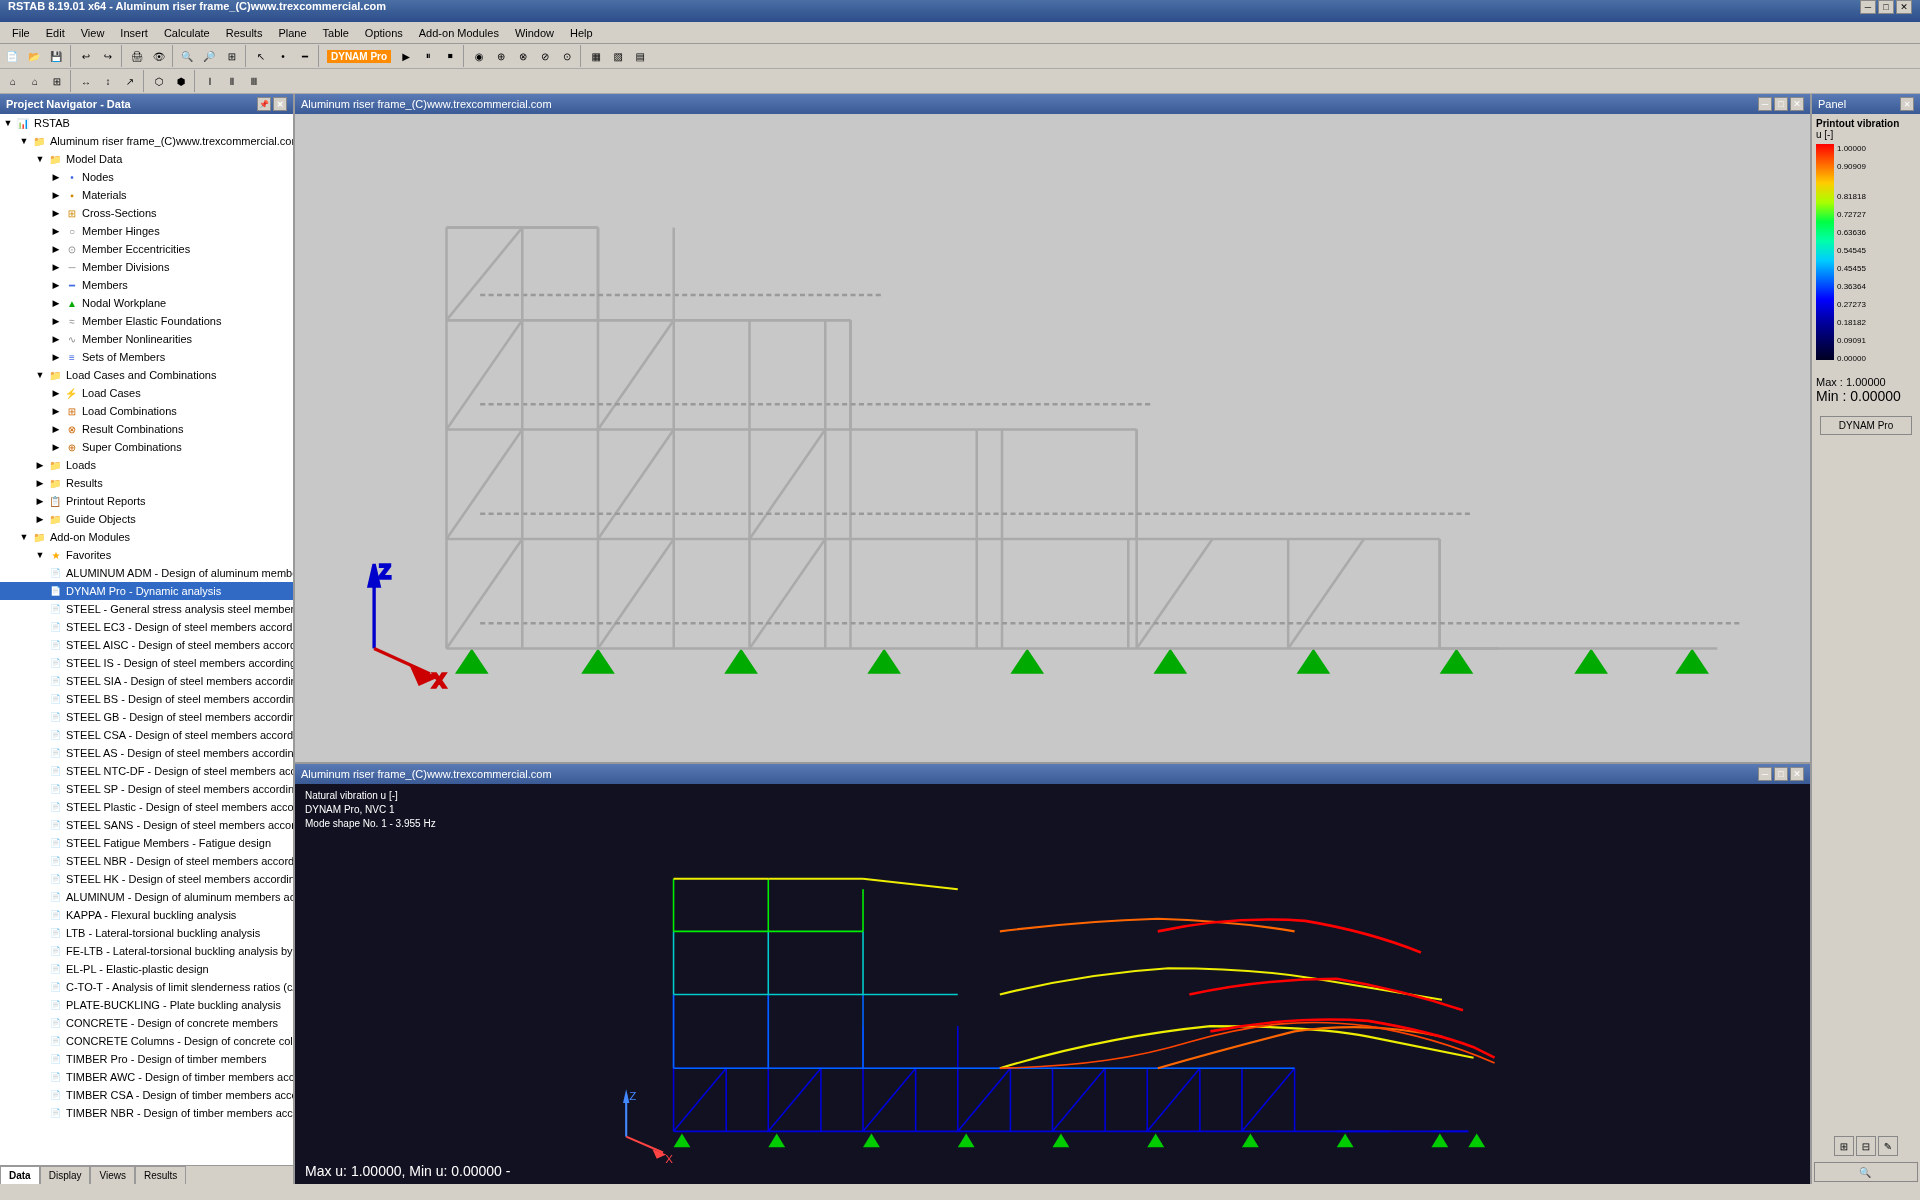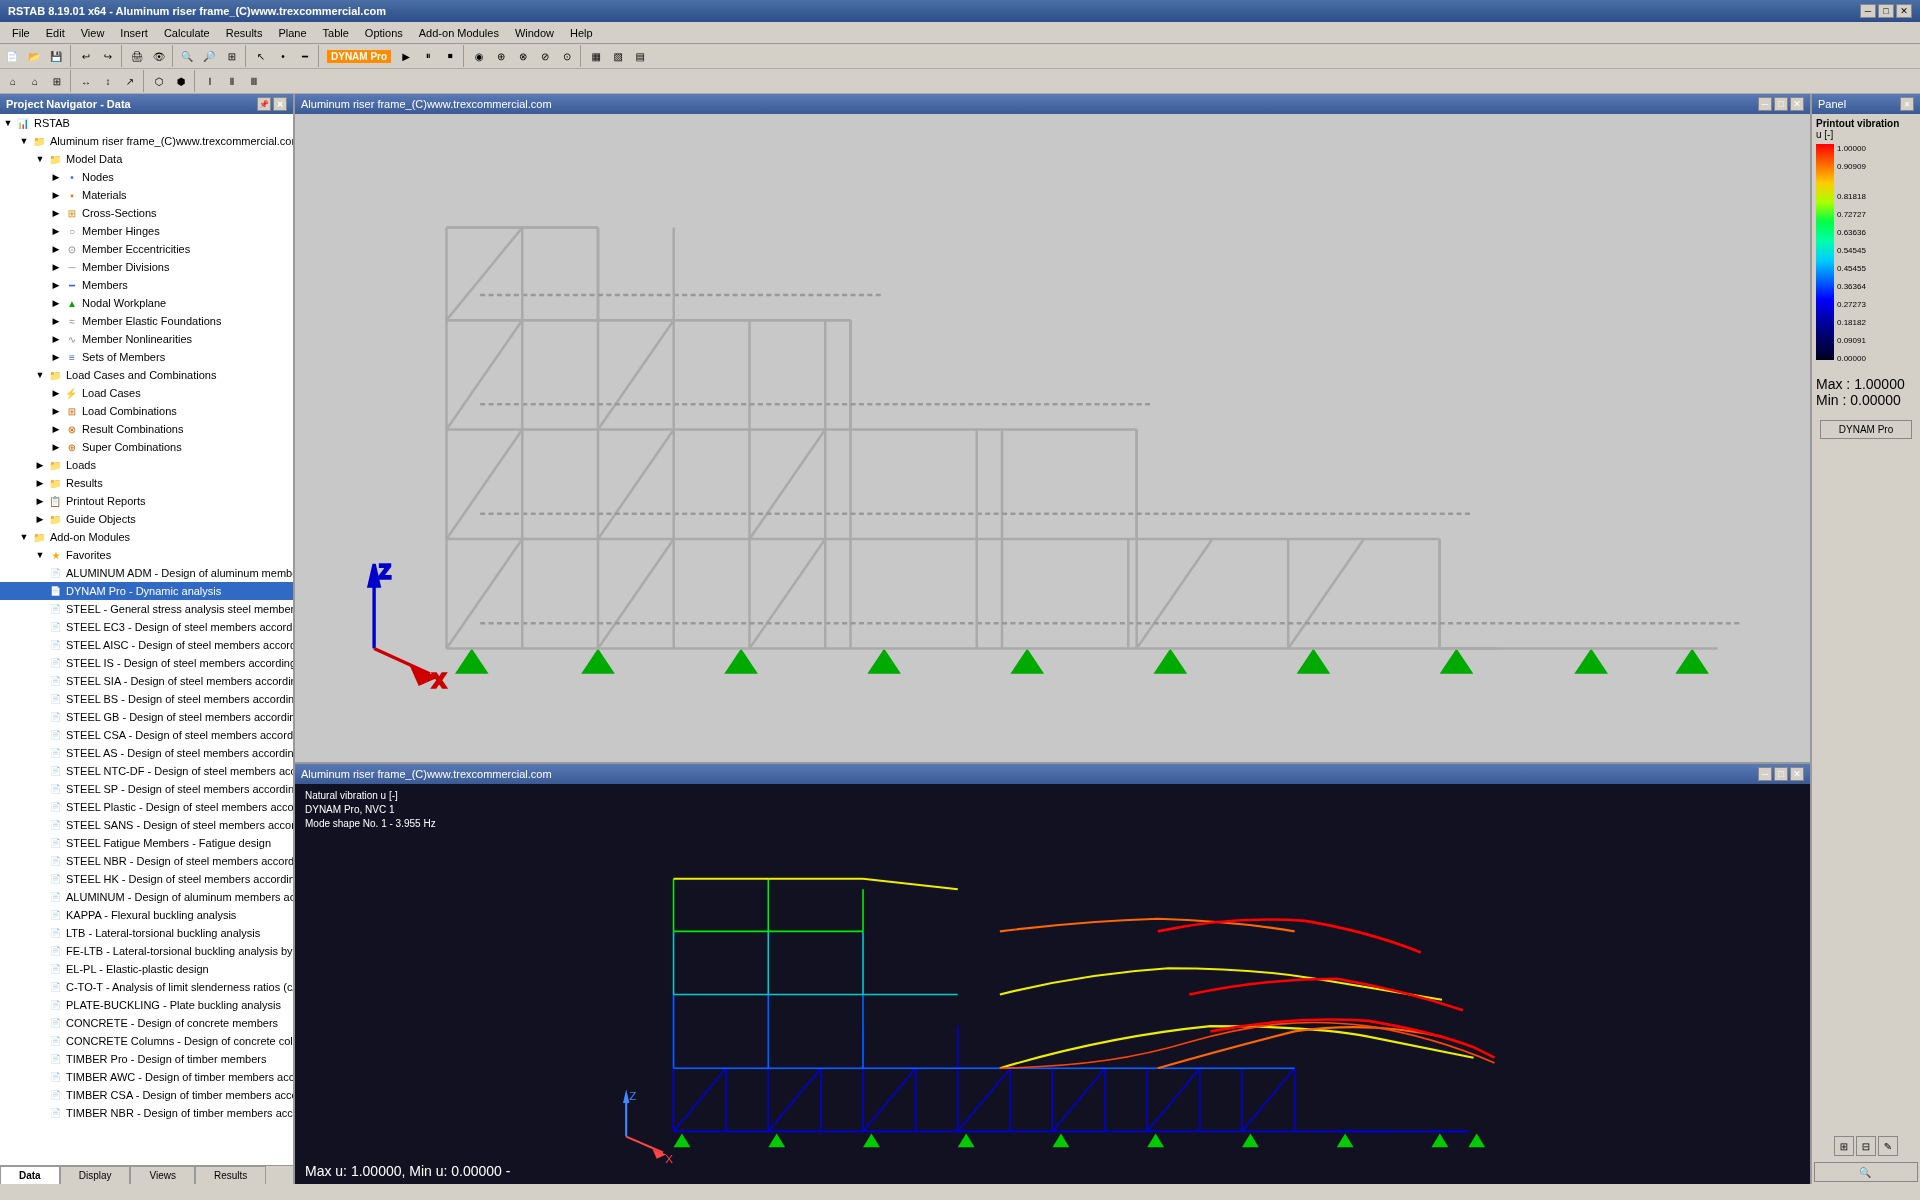--- a/index.html
+++ b/index.html
@@ -1,19 +1,19 @@
 <!DOCTYPE html>
 <html><head>
   <meta charset="utf-8">
   <style>
     * { margin: 0; padding: 0; box-sizing: border-box; }
     body { font-family: 'Segoe UI', Tahoma, Geneva, Verdana, sans-serif; font-size: 11px; background: #d4d0c8; overflow: hidden; width: 1920px; height: 1200px; }
     
     
-    .title-bar { background: linear-gradient(to bottom, #4a6fa5, #2d4d8a); color: white; height: 22px; display: flex; align-items: center; padding: 0 8px; justify-content: space-between; }
+    .title-bar { background: linear-gradient(to bottom, #4a6fa5, #2d4d8a); color: white; height: 22px; display: flex; padding: 0 8px; justify-content: space-between; }
     .title-bar-title { font-size: 11px; font-weight: bold; }
     .title-bar-controls { display: flex; gap: 2px; }
     .title-btn { width: 16px; height: 14px; background: #d4d0c8; border: 1px solid #888; font-size: 9px; display: flex; align-items: center; justify-content: center; cursor: pointer; color: #000; }
     
     
     .menu-bar { background: #d4d0c8; height: 22px; display: flex; align-items: center; padding: 0 4px; border-bottom: 1px solid #999; }
     .menu-item { padding: 2px 8px; font-size: 11px; cursor: pointer; }
     .tb-btn { width: 22px; height: 22px; background: #d4d0c8; border: 1px solid transparent; display: flex; align-items: center; justify-content: center; cursor: pointer; font-size: 10px; }
     .tb-separator { width: 3px; height: 22px; border-left: 1px solid #999; margin: 0 2px; }
     .tb-label { padding: 0 4px; font-size: 11px; display: flex; align-items: center; }
@@ -45,21 +45,21 @@
     .viewport-content { width: 100%; height: calc(100% - 20px); position: relative; overflow: hidden; }
     
     
     .viewport-bottom { height: 420px; background: #1a1a2e; position: relative; overflow: hidden; }
     .viewport-bottom .viewport-header { background: linear-gradient(to bottom, #5a7ab5, #3a5a95); }
     .viewport-bottom .viewport-content { height: calc(100% - 20px); position: relative; }
     
     
     .right-panel { width: 110px; background: #d4d0c8; border-left: 2px solid #999; display: flex; flex-direction: column; }
     .right-panel-header { background: linear-gradient(to bottom, #5a7ab5, #3a5a95); color: white; padding: 2px 6px; font-size: 11px; display: flex; justify-content: space-between; height: 20px; align-items: center; }
-    .status-tab { padding: 2px 18px; background: #d4d0c8; border: 1px solid #999; border-bottom: none; font-size: 10px; cursor: pointer; height: 18px; display: flex; align-items: center; }
+    .status-tab { padding: 2px 8px; background: #d4d0c8; border: 1px solid #999; border-bottom: none; font-size: 10px; cursor: pointer; height: 18px; display: flex; align-items: center; }
     .status-tab.active { background: white; font-weight: bold; }
     
     .bottom-bar { background: #d4d0c8; height: 20px; border-top: 1px solid #999; display: flex; align-items: center; padding: 0 4px; font-size: 10px; justify-content: space-between; }
     .snap-buttons { display: flex; gap: 1px; }
     .snap-btn { padding: 1px 5px; background: #d4d0c8; border: 1px solid #888; font-size: 10px; cursor: pointer; }
     .snap-btn.active { background: #a0a0a0; border: 1px solid #666; }
     
     
     .info-overlay { position: absolute; top: 5px; left: 10px; color: white; font-size: 10px; line-height: 1.4; }
     
@@ -923,21 +923,21 @@
             <div style="font-size:8px;height:18px;">0.54545</div>
             <div style="font-size:8px;height:18px;">0.45455</div>
             <div style="font-size:8px;height:18px;">0.36364</div>
             <div style="font-size:8px;height:18px;">0.27273</div>
             <div style="font-size:8px;height:18px;">0.18182</div>
             <div style="font-size:8px;height:18px;">0.09091</div>
             <div style="font-size:8px;height:18px;">0.00000</div>
           </div>
         </div>
 
-        <div style="font-size:14px;margin-top:4px;">
+        <div style="font-size:11px;margin-top:4px;">
           <span>Max :</span>
           <span>1.00000</span>
         </div>
         <div style="font-size:14px;">
           <span>Min :</span>
           <span>0.00000</span>
         </div>
       </div>
 
       <div class="dynam-btn">DYNAM Pro</div>

